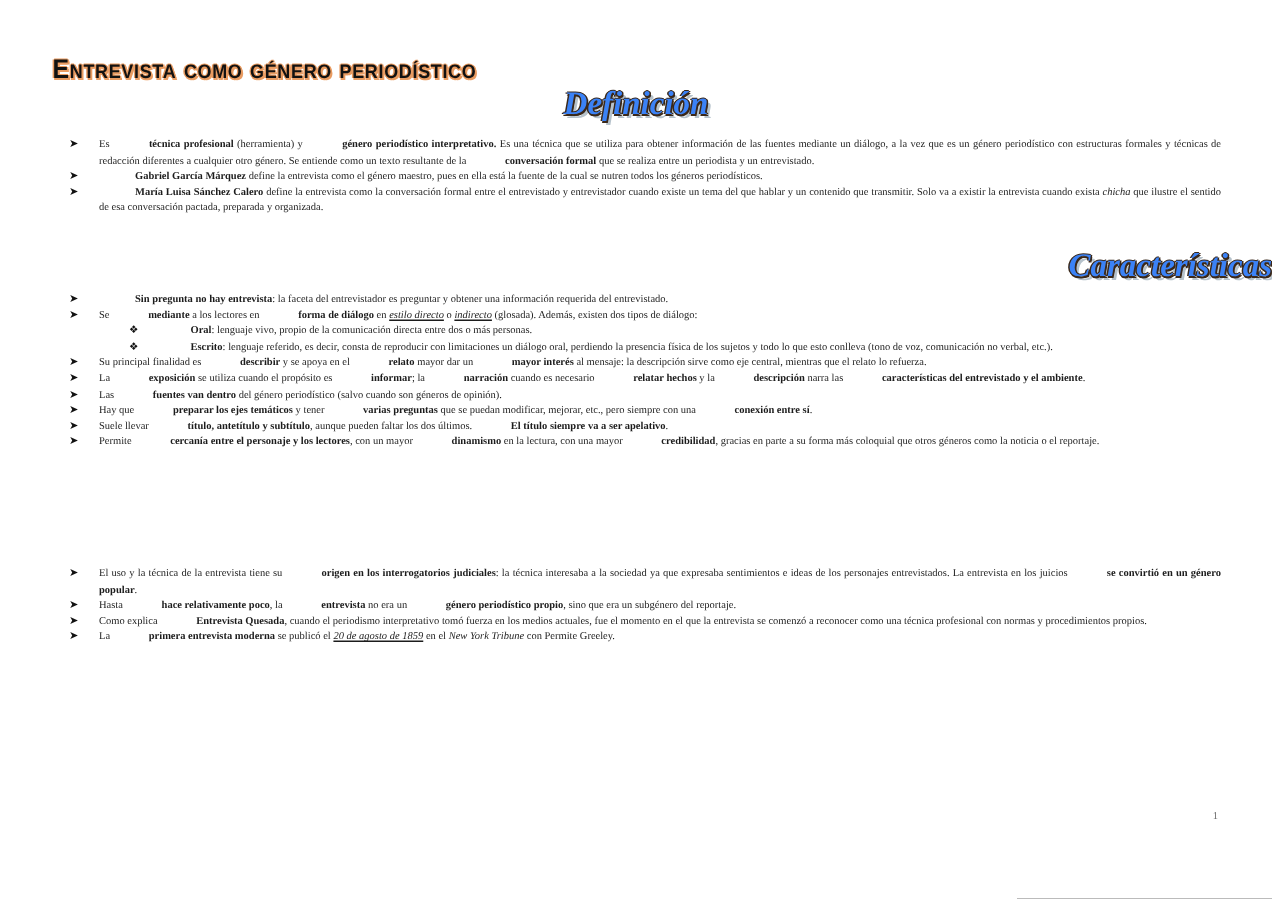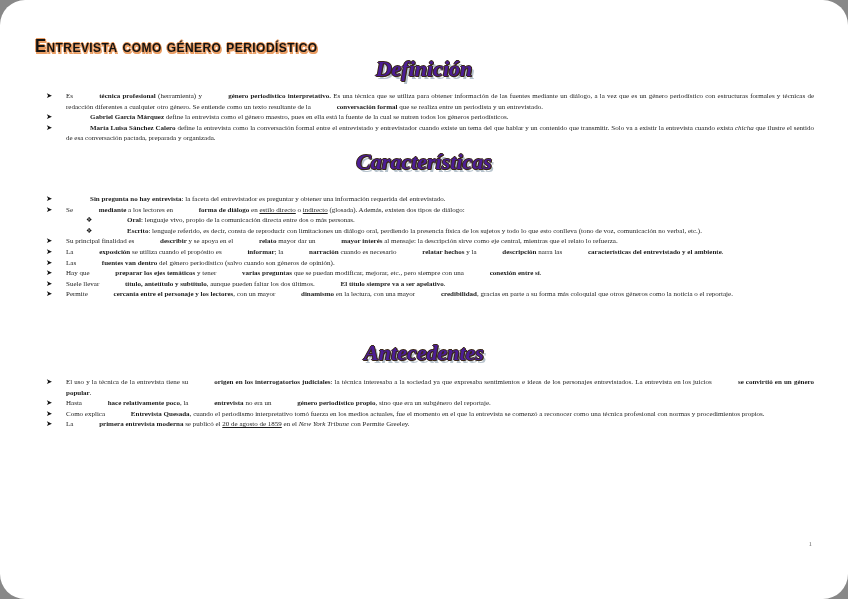--- a/index.html
+++ b/index.html
@@ -6,21 +6,20 @@
   html, body { background: #888; }
   .page {
     position: relative;
     width: 848px;
     height: 599px;
     margin: 0 auto;
     background: #ffffff;
     overflow: hidden;
     font-family: "Liberation Serif", serif;
     color: #1c1c1c;
-    border-radius: 25px;
   }
   .doc-title {
     position: absolute;
     left: 35px;
     top: 36px;
     font-family: "Liberation Sans", sans-serif;
     font-weight: 800;
     font-variant: small-caps;
     font-size: 18px;
     letter-spacing: 0.5px;
@@ -35,29 +34,29 @@
   }
   .script-heading {
     position: absolute;
     left: 0; right: 0;
     text-align: center;
     font-family: "Liberation Serif", serif;
     font-style: italic;
     font-weight: bold;
     font-size: 22px;
     letter-spacing: 0px;
-    color: #4c1d95;
+    color: #3b82f6;
     text-shadow:
       -1px 0 0 #3a281a, 1px 0 0 #3a281a,
       0 -1px 0 #3a281a, 0 1px 0 #3a281a,
       1px 1px 0 #3a281a,
       2.6px 2.6px 0 #b6c2cb;
   }
   .h-definicion { top: 56px; }
-  .h-caracteristicas { top: 149px; }
+  .h-caracteristicas { top: 164px; text-align: right; }
   .h-antecedentes { top: 340px; }
 
   .bullets {
     position: absolute;
     left: 46px;
     width: 768px;
     font-size: 7px;
     line-height: 10.6px;
   }
   .bul-definicion { top: 91px; }
@@ -74,21 +73,21 @@
   }
   .bullet-row .btext {
     flex: 1 1 auto;
     text-align: justify;
   }
   .bullet-row.level2 { margin-left: 40px; }
   .bullet-row.level2 .marker { flex: 0 0 17px; font-size: 7px; }
 
   .b { font-weight: bold; padding-left: 24px; }
   .i { font-style: italic; }
-  .u { text-decoration: underline; }
+  .u { text-decoration: underline; font-style: italic; }
 
   .page-number {
     position: absolute;
     right: 36px;
     top: 540px;
     font-size: 7px;
     color: #6f6f6f;
   }
 </style>
 </head>
@@ -151,21 +150,20 @@
       <div class="bullet-row">
         <span class="marker">➤</span>
         <span class="btext"><span>Suele llevar </span><span class="b">título, antetítulo y subtítulo</span><span>, aunque pueden faltar los dos últimos. </span><span class="b">El título siempre va a ser apelativo</span><span>.</span></span>
       </div>
       <div class="bullet-row">
         <span class="marker">➤</span>
         <span class="btext"><span>Permite </span><span class="b">cercanía entre el personaje y los lectores</span><span>, con un mayor </span><span class="b">dinamismo</span><span> en la lectura, con una mayor </span><span class="b">credibilidad</span><span>, gracias en parte a su forma más coloquial que otros géneros como la noticia o el reportaje.</span></span>
       </div>
     </div>
 
-  <h2 class="script-heading h-antecedentes">Antecedentes</h2>
   <div class="bullets bul-antecedentes">
       <div class="bullet-row">
         <span class="marker">➤</span>
         <span class="btext"><span>El uso y la técnica de la entrevista tiene su </span><span class="b">origen en los interrogatorios judiciales</span><span>: la técnica interesaba a la sociedad ya que expresaba sentimientos e ideas de los personajes entrevistados. La entrevista en los juicios </span><span class="b">se convirtió en un género popular</span><span>.</span></span>
       </div>
       <div class="bullet-row">
         <span class="marker">➤</span>
         <span class="btext"><span>Hasta </span><span class="b">hace relativamente poco</span><span>, la </span><span class="b">entrevista</span><span> no era un </span><span class="b">género periodístico propio</span><span>, sino que era un subgénero del reportaje.</span></span>
       </div>
       <div class="bullet-row">

